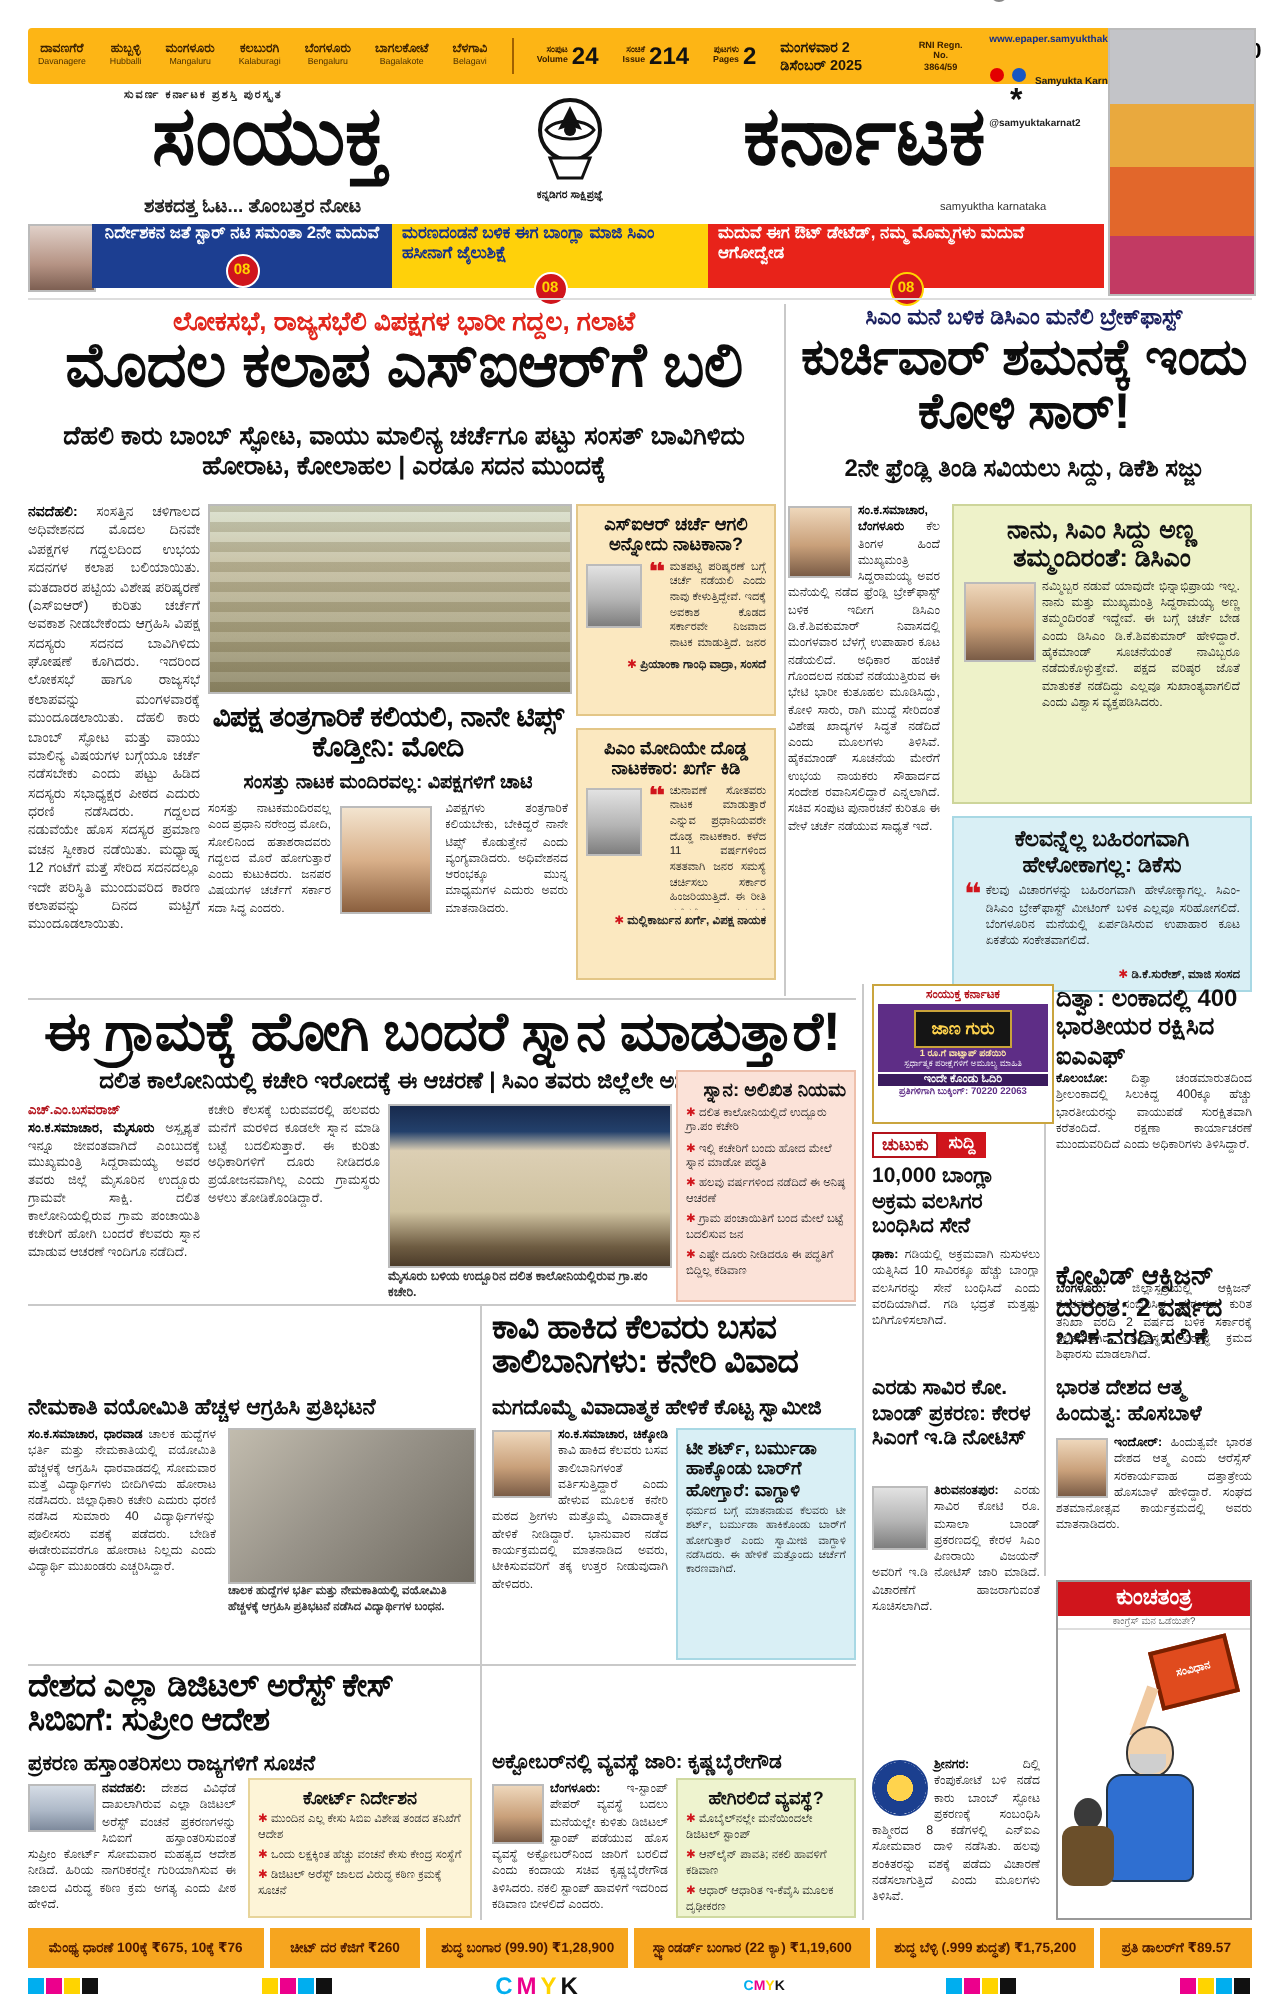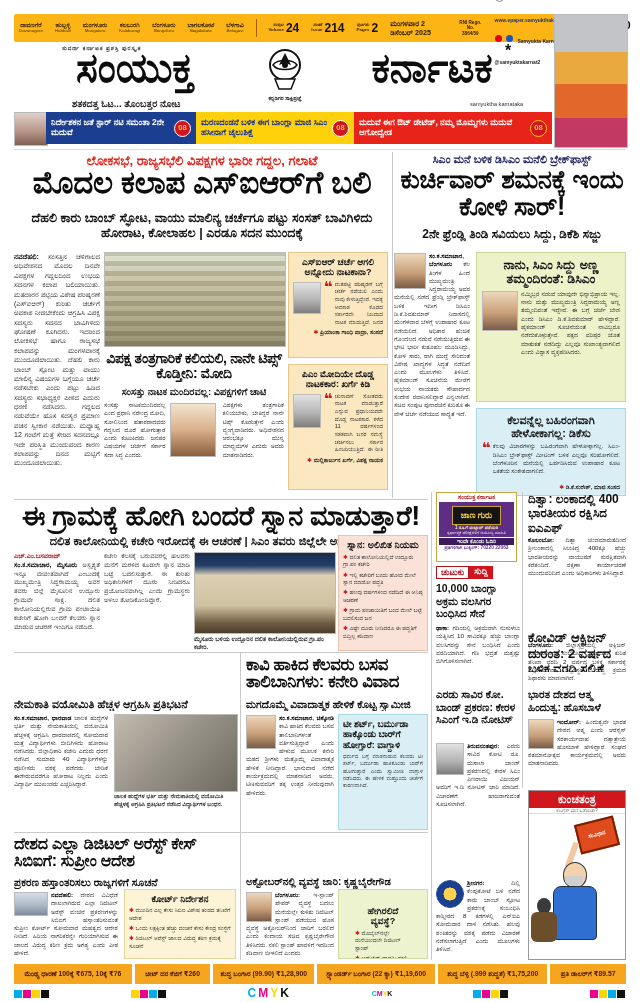--- a/index.html
+++ b/index.html
@@ -26,21 +26,21 @@
   .ph-parl{background:linear-gradient(180deg,#d9e0cc 0%,#c3bd9f 30%,#a69f7d 70%,#8a8362 100%);}
   .ph-parl::after{content:"";position:absolute;inset:0;background:repeating-linear-gradient(0deg,rgba(120,110,80,.25) 0 5px,rgba(255,255,255,.12) 5px 10px);}
   .ph-build{background:linear-gradient(180deg,#182a4d 0%,#23406b 16%,#dccfb4 28%,#cfc2a0 66%,#6e5c42 88%,#4c3c2a 100%);}
   .ph-protest{background:linear-gradient(135deg,#c2bcae 0%,#99948a 45%,#6f6a60 100%);}
   .ph-court{background:linear-gradient(180deg,#d5dce5 0%,#aeb9c8 55%,#7e8a9c 100%);}
   .ph-face{background:linear-gradient(180deg,#eed7bb 0%,#c9a07a 55%,#7a5c46 100%);}
   .ph-face2{background:linear-gradient(180deg,#e2e2e2 0%,#b5b5b5 55%,#7e7e7e 100%);}
   .ph-face3{background:linear-gradient(180deg,#f3e4cf 0%,#d9b08a 50%,#8a5f3e 100%);}
   .ph-jaya{background:linear-gradient(180deg,#c3c4c8 0% 28%,#e9a93e 28% 52%,#e2672b 52% 78%,#c23a63 78% 100%);}
   .ph-sam{background:linear-gradient(180deg,#e0d0c8 0%,#b59384 60%,#7d5f52 100%);}
-  .ticker{display:flex;align-items:center;gap:4px;padding:0 5px;font-weight:bold;font-size:8.4px;line-height:1.18;}
+  .ticker{display:flex;align-items:center;gap:4px;padding:0 5px;font-weight:bold;font-size:8.4px;line-height:1.18;flex-direction:column;}
   .kicker-red{color:#e1251b;font-weight:800;}
   .topcell{text-align:center;line-height:1.05;}
   .topcell .kn{font-size:6.2px;font-weight:bold;color:#3a2000;}
   .topcell .en{font-size:4.4px;color:#4a3000;}
   .metacell{display:flex;align-items:center;gap:2px;}
   .metacell .lbl{font-size:4.4px;line-height:1.1;color:#3a2000;font-weight:bold;text-align:right;}
   .metacell .num{font-size:12px;font-weight:800;color:#111;}
   .dot{display:inline-block;width:7px;height:7px;border-radius:50%;vertical-align:middle;}
   .sq{display:inline-block;width:8px;height:8px;margin-right:1px;}
 </style>
@@ -210,32 +210,32 @@
   <div class="abs hl ctr" style="left:14px;top:502px;width:414px;font-size:27px;height:32px;overflow:hidden;">ಈ ಗ್ರಾಮಕ್ಕೆ ಹೋಗಿ ಬಂದರೆ ಸ್ನಾನ ಮಾಡುತ್ತಾರೆ!</div>
   <div class="abs subh ctr" style="left:14px;top:535px;width:414px;font-size:11.4px;height:14px;">ದಲಿತ ಕಾಲೋನಿಯಲ್ಲಿ ಕಚೇರಿ ಇರೋದಕ್ಕೆ ಈ ಆಚರಣೆ | ಸಿಎಂ ತವರು ಜಿಲ್ಲೆಲೇ ಅಸ್ಪೃಶ್ಯತೆ ಜೀವಂತ</div>
   <p class="abs bt" style="left:14px;top:552px;width:86px;height:98px;font-size:6.6px;">
     <b style="color:#b3131b;">ಎಚ್.ಎಂ.ಬಸವರಾಜ್</b><br>
     <b class="dl">ಸಂ.ಕ.ಸಮಾಚಾರ, ಮೈಸೂರು</b> <span>ಅಸ್ಪೃಶ್ಯತೆ ಇನ್ನೂ ಜೀವಂತವಾಗಿದೆ ಎಂಬುದಕ್ಕೆ ಮುಖ್ಯಮಂತ್ರಿ ಸಿದ್ದರಾಮಯ್ಯ ಅವರ ತವರು ಜಿಲ್ಲೆ ಮೈಸೂರಿನ ಉದ್ಬೂರು ಗ್ರಾಮವೇ ಸಾಕ್ಷಿ. ದಲಿತ ಕಾಲೋನಿಯಲ್ಲಿರುವ ಗ್ರಾಮ ಪಂಚಾಯಿತಿ ಕಚೇರಿಗೆ ಹೋಗಿ ಬಂದರೆ ಕೆಲವರು ಸ್ನಾನ ಮಾಡುವ ಆಚರಣೆ ಇಂದಿಗೂ ನಡೆದಿದೆ.</span>
   </p>
   <p class="abs bt" style="left:104px;top:552px;width:86px;height:98px;font-size:6.6px;">ಕಚೇರಿ ಕೆಲಸಕ್ಕೆ ಬರುವವರಲ್ಲಿ ಹಲವರು ಮನೆಗೆ ಮರಳಿದ ಕೂಡಲೇ ಸ್ನಾನ ಮಾಡಿ ಬಟ್ಟೆ ಬದಲಿಸುತ್ತಾರೆ. ಈ ಕುರಿತು ಅಧಿಕಾರಿಗಳಿಗೆ ದೂರು ನೀಡಿದರೂ ಪ್ರಯೋಜನವಾಗಿಲ್ಲ ಎಂದು ಗ್ರಾಮಸ್ಥರು ಅಳಲು ತೋಡಿಕೊಂಡಿದ್ದಾರೆ.</p>
   <div class="ph ph-build" style="left:194px;top:552px;width:140px;height:80px;"></div>
   <div class="abs cap" style="left:194px;top:635px;width:140px;height:16px;">ಮೈಸೂರು ಬಳಿಯ ಉದ್ಬೂರಿನ ದಲಿತ ಕಾಲೋನಿಯಲ್ಲಿರುವ ಗ್ರಾ.ಪಂ ಕಚೇರಿ.</div>
   <div class="abs" style="left:338px;top:535px;width:90px;height:116px;background:#fbe2d8;border:1px solid #eec0ac;padding:4px;box-sizing:border-box;overflow:hidden;">
-    <div class="boxtitle" style="font-size:9.4px;">ಸ್ನಾನ: ಅಲಿಖಿತ ನಿಯಮ</div>
+    <div class="boxtitle" style="font-size:9.4px;text-align:right;">ಸ್ನಾನ: ಅಲಿಖಿತ ನಿಯಮ</div>
     <div class="bullet">ದಲಿತ ಕಾಲೋನಿಯಲ್ಲಿದೆ ಉದ್ಬೂರು ಗ್ರಾ.ಪಂ ಕಚೇರಿ</div>
     <div class="bullet">ಇಲ್ಲಿ ಕಚೇರಿಗೆ ಬಂದು ಹೋದ ಮೇಲೆ ಸ್ನಾನ ಮಾಡೋ ಪದ್ಧತಿ</div>
     <div class="bullet">ಹಲವು ವರ್ಷಗಳಿಂದ ನಡೆದಿದೆ ಈ ಅನಿಷ್ಠ ಆಚರಣೆ</div>
     <div class="bullet">ಗ್ರಾಮ ಪಂಚಾಯಿತಿಗೆ ಬಂದ ಮೇಲೆ ಬಟ್ಟೆ ಬದಲಿಸುವ ಜನ</div>
     <div class="bullet">ಎಷ್ಟೇ ದೂರು ನೀಡಿದರೂ ಈ ಪದ್ಧತಿಗೆ ಬಿದ್ದಿಲ್ಲ ಕಡಿವಾಣ</div>
   </div>
 
   <div class="vline" style="left:431px;top:492px;height:468px;"></div>
   <div class="vline" style="left:522px;top:492px;height:296px;"></div>
 
-  <div class="abs" style="left:436px;top:492px;width:81px;height:70px;border:1px solid #caa53f;box-sizing:border-box;background:#fff;text-align:center;overflow:hidden;">
+  <div class="abs" style="left:436px;top:492px;width:91px;height:70px;border:1px solid #caa53f;box-sizing:border-box;background:#fff;text-align:center;overflow:hidden;">
     <div style="font-size:6px;font-weight:bold;color:#b3131b;padding-top:1px;">ಸಂಯುಕ್ತ ಕರ್ನಾಟಕ</div>
     <div style="background:#5e2d86;margin:1px 2px;padding:2px;">
       <div style="display:inline-block;background:#151515;color:#ffd34d;font-size:8.5px;font-weight:bold;padding:3px 8px;border:1px solid #c9a33a;">ಜಾಣ ಗುರು</div>
       <div style="font-size:4.6px;color:#ffe9a8;font-weight:bold;">1 ರೂ.ಗೆ ವಾಟ್ಸಾಪ್ ಪಡೆಯಿರಿ</div>
       <div style="font-size:4.4px;color:#fff;">ಸ್ಪರ್ಧಾತ್ಮಕ ಪರೀಕ್ಷೆಗಳಿಗೆ ಅಮೂಲ್ಯ ಮಾಹಿತಿ</div>
     </div>
     <div style="background:#3b1b5e;color:#fff;font-size:5.6px;font-weight:bold;margin:0 2px;">ಇಂದೇ ಕೊಂಡು ಓದಿರಿ</div>
     <div style="font-size:4.8px;font-weight:bold;color:#5e2d86;">ಪ್ರತಿಗಳಿಗಾಗಿ ಬುಕ್ಕಿಂಗ್: 70220 22063</div>
   </div>
 
@@ -322,21 +322,21 @@
     <div class="bullet">ಮುಂದಿನ ಎಲ್ಲ ಕೇಸು ಸಿಬಿಐ ವಿಶೇಷ ತಂಡದ ತನಿಖೆಗೆ ಆದೇಶ</div>
     <div class="bullet">ಒಂದು ಲಕ್ಷಕ್ಕಿಂತ ಹೆಚ್ಚು ವಂಚನೆ ಕೇಸು ಕೇಂದ್ರ ಸಂಸ್ಥೆಗೆ</div>
     <div class="bullet">ಡಿಜಿಟಲ್ ಅರೆಸ್ಟ್ ಜಾಲದ ವಿರುದ್ಧ ಕಠಿಣ ಕ್ರಮಕ್ಕೆ ಸೂಚನೆ</div>
   </div>
 
   <div class="abs subh" style="left:246px;top:876px;width:182px;font-size:10px;height:13px;">ಅಕ್ಟೋಬರ್‌ನಲ್ಲಿ ವ್ಯವಸ್ಥೆ ಜಾರಿ: ಕೃಷ್ಣಬೈರೇಗೌಡ</div>
   <p class="abs bt6" style="left:246px;top:891px;width:88px;height:68px;">
     <span class="phin ph-face" style="display:block;width:24px;height:28px;"></span>
     <b class="dl">ಬೆಂಗಳೂರು:</b> <span>ಇ-ಸ್ಟಾಂಪ್ ಪೇಪರ್ ವ್ಯವಸ್ಥೆ ಬದಲು ಮನೆಯಲ್ಲೇ ಕುಳಿತು ಡಿಜಿಟಲ್ ಸ್ಟಾಂಪ್ ಪಡೆಯುವ ಹೊಸ ವ್ಯವಸ್ಥೆ ಅಕ್ಟೋಬರ್‌ನಿಂದ ಜಾರಿಗೆ ಬರಲಿದೆ ಎಂದು ಕಂದಾಯ ಸಚಿವ ಕೃಷ್ಣಬೈರೇಗೌಡ ತಿಳಿಸಿದರು. ನಕಲಿ ಸ್ಟಾಂಪ್ ಹಾವಳಿಗೆ ಇದರಿಂದ ಕಡಿವಾಣ ಬೀಳಲಿದೆ ಎಂದರು.</span>
   </p>
-  <div class="abs" style="left:338px;top:889px;width:90px;height:70px;background:#eef3cf;border:1px solid #cfd9a0;padding:16px;box-sizing:border-box;overflow:hidden;">
+  <div class="abs" style="left:338px;top:889px;width:90px;height:70px;background:#eef3cf;border:1px solid #cfd9a0;padding:4px;box-sizing:border-box;overflow:hidden;">
     <div class="boxtitle" style="font-size:9px;">ಹೇಗಿರಲಿದೆ ವ್ಯವಸ್ಥೆ?</div>
     <div class="bullet">ಮೊಬೈಲ್‌ನಲ್ಲೇ ಮನೆಯಿಂದಲೇ ಡಿಜಿಟಲ್ ಸ್ಟಾಂಪ್</div>
     <div class="bullet">ಆನ್‌ಲೈನ್ ಪಾವತಿ; ನಕಲಿ ಹಾವಳಿಗೆ ಕಡಿವಾಣ</div>
     <div class="bullet">ಆಧಾರ್ ಆಧಾರಿತ ಇ-ಕೆವೈಸಿ ಮೂಲಕ ದೃಢೀಕರಣ</div>
 
   </div>
 
   <div class="abs" style="left:14px;top:964px;width:612px;height:20px;display:flex;gap:3px;">
     <div style="flex:1.4;background:#f6a51f;display:flex;align-items:center;justify-content:center;font-size:6.8px;font-weight:bold;color:#4a1600;">ಮೆಂಥ್ಯ ಧಾರಣೆ 100ಕ್ಕೆ ₹675, 10ಕ್ಕೆ ₹76</div>
     <div style="flex:0.9;background:#f6a51f;display:flex;align-items:center;justify-content:center;font-size:6.8px;font-weight:bold;color:#4a1600;">ಚೀಟ್ ದರ ಕೆಜಿಗೆ ₹260</div>

